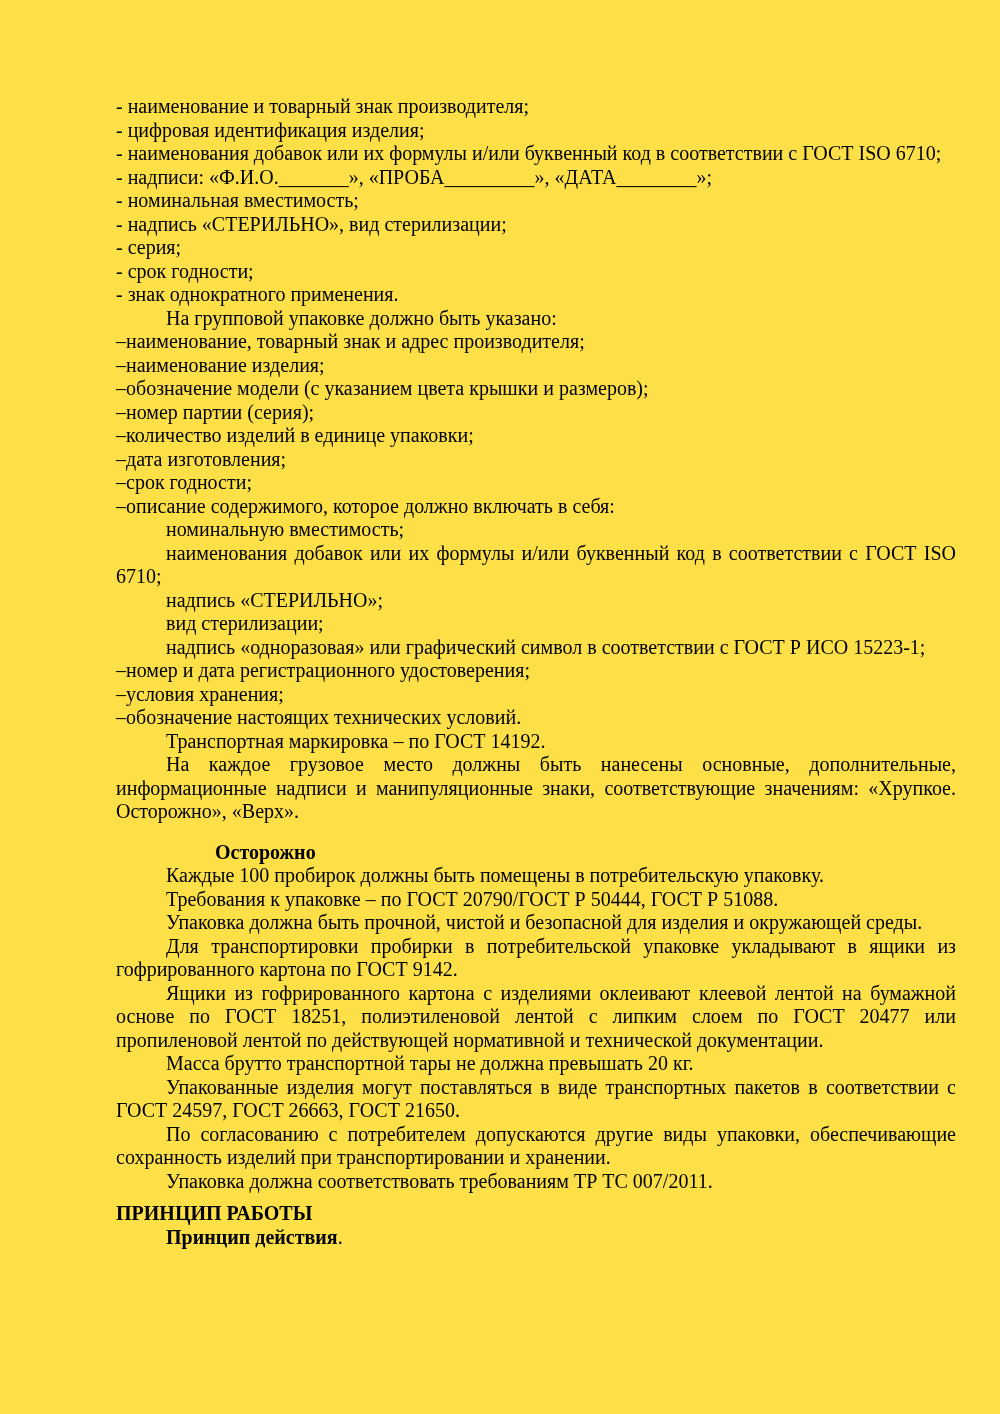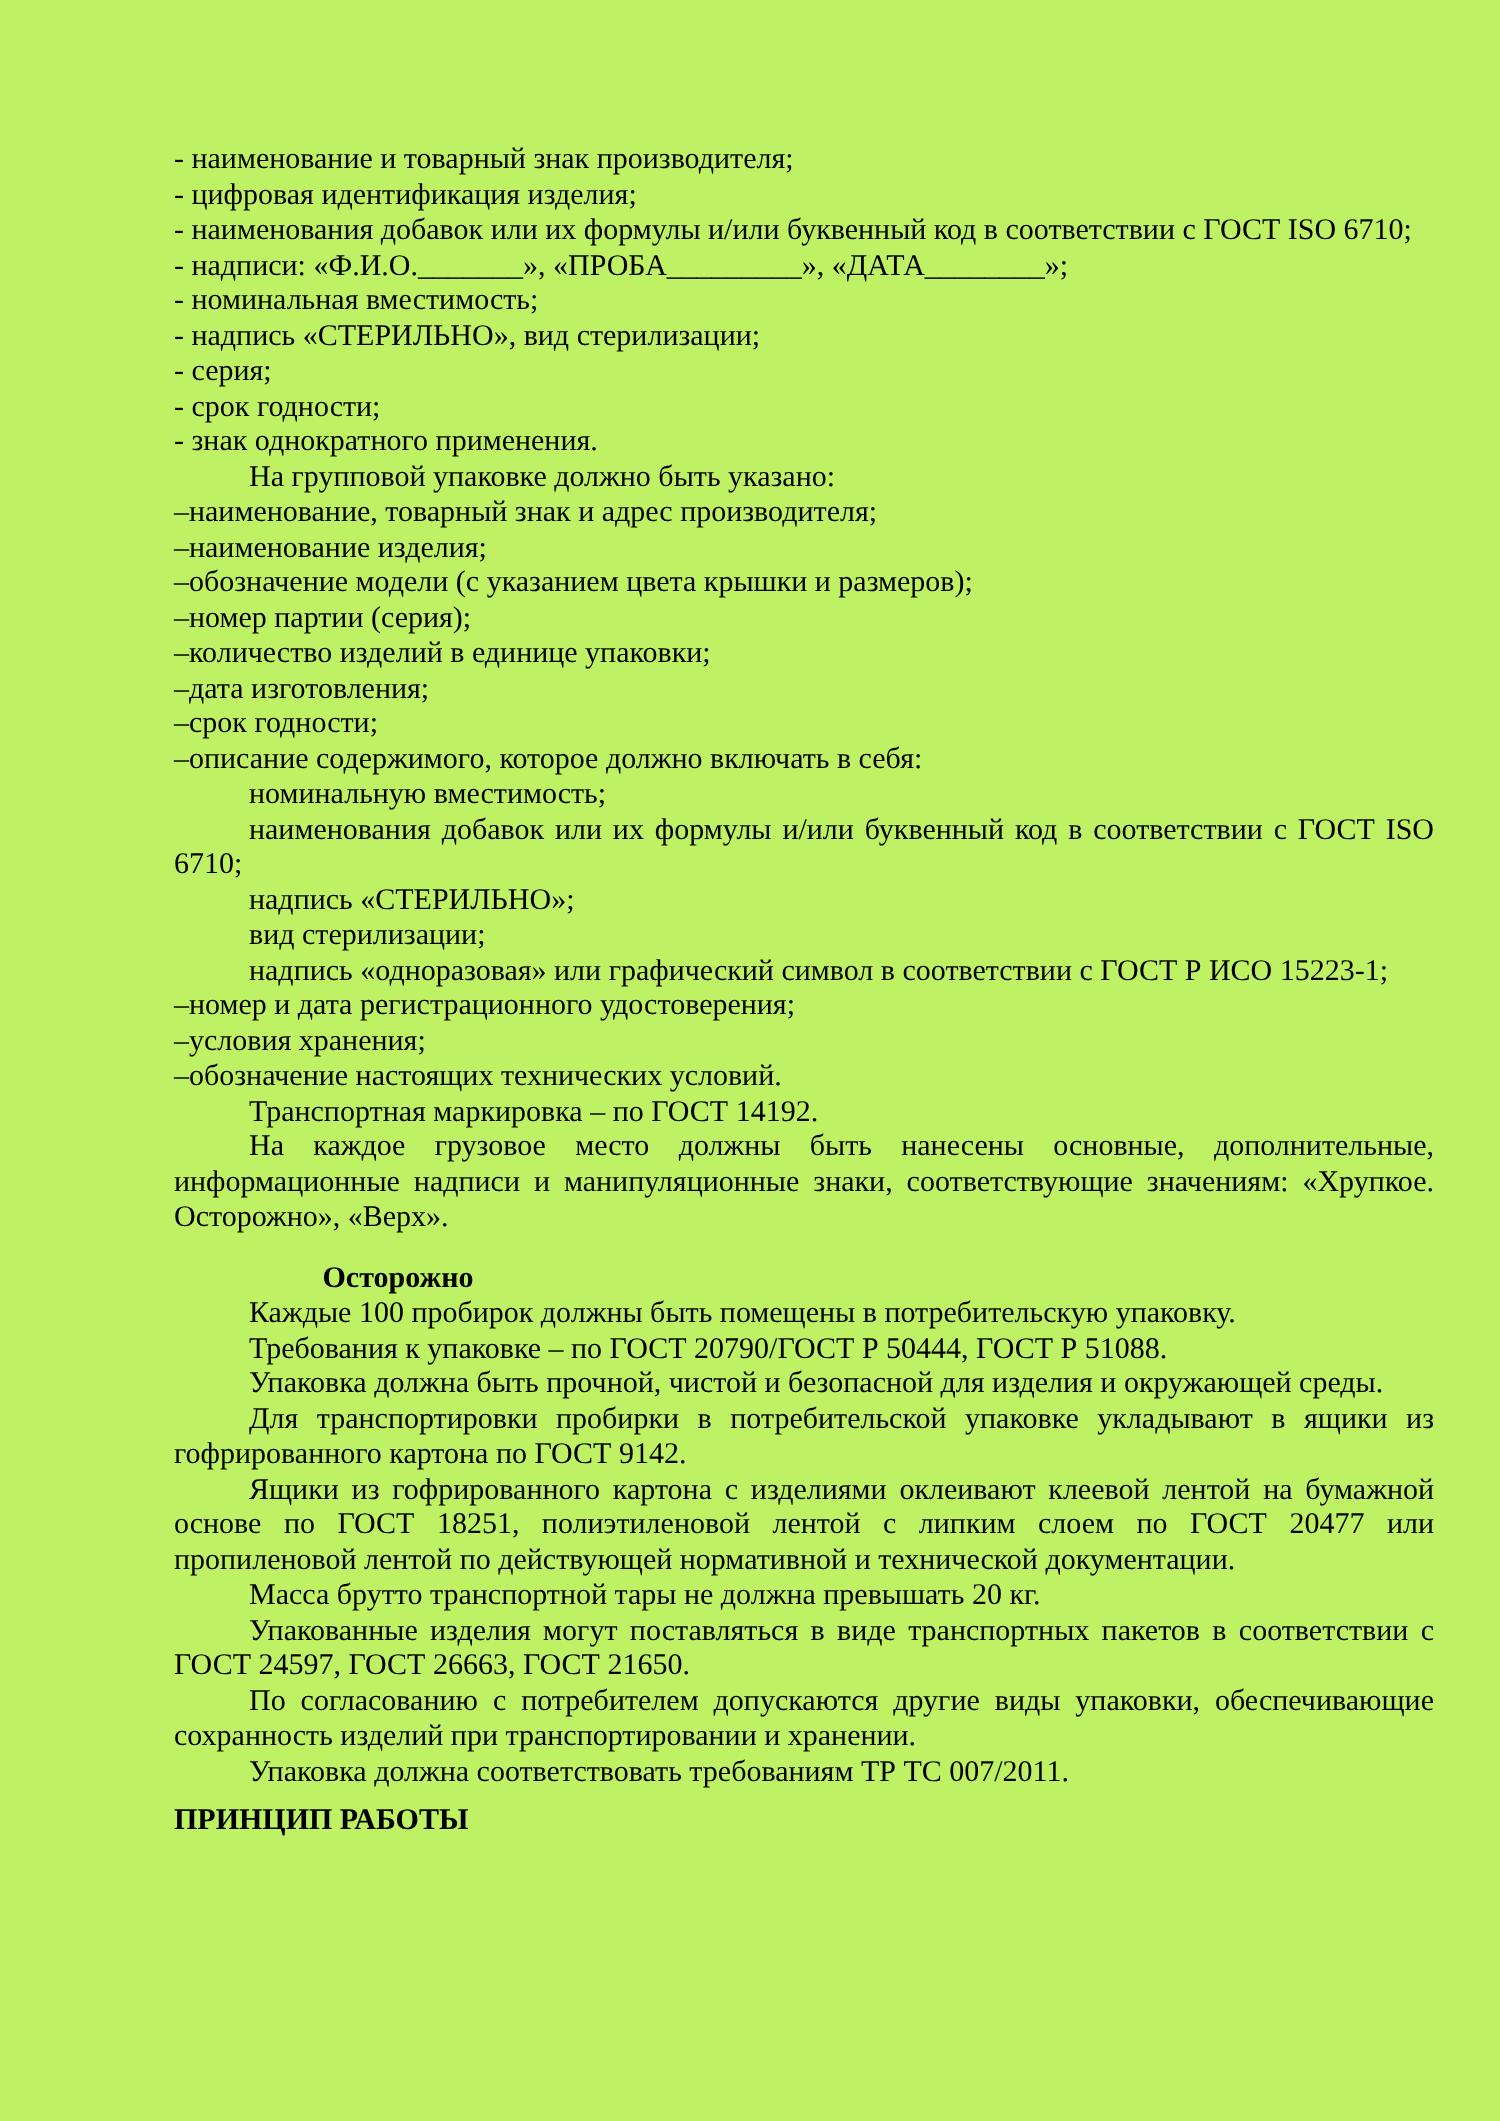--- a/index.html
+++ b/index.html
@@ -40,21 +40,21 @@
     text-indent: 0;
     margin-top: 9px;
   }
   .doc .b {
     font-weight: bold;
   }
 </style>
 </head>
 <body>
 
-<div class="page" style="background: #bef264; color: rgb(0, 0, 0);">
+<div class="page" style="background: #fde047; color: rgb(0, 0, 0);">
   <div class="doc" id="doc">
       <p>- наименование и товарный знак производителя;</p>
       <p>- цифровая идентификация изделия;</p>
       <p>- наименования добавок или их формулы и/или буквенный код в соответствии с ГОСТ ISO 6710;</p>
       <p>- надписи: «Ф.И.О._______», «ПРОБА_________», «ДАТА________»;</p>
       <p>- номинальная вместимость;</p>
       <p>- надпись «СТЕРИЛЬНО», вид стерилизации;</p>
       <p>- серия;</p>
       <p>- срок годности;</p>
       <p>- знак однократного применения.</p>
@@ -81,14 +81,15 @@
       <p class="indent">Каждые 100 пробирок должны быть помещены в потребительскую упаковку.</p>
       <p class="indent">Требования к упаковке – по ГОСТ 20790/ГОСТ Р 50444, ГОСТ Р 51088.</p>
       <p class="indent">Упаковка должна быть прочной, чистой и безопасной для изделия и окружающей среды.</p>
       <p class="indent">Для транспортировки пробирки в потребительской упаковке укладывают в ящики из гофрированного картона по ГОСТ 9142.</p>
       <p class="indent">Ящики из гофрированного картона с изделиями оклеивают клеевой лентой на бумажной основе по ГОСТ 18251, полиэтиленовой лентой с липким слоем по ГОСТ 20477 или пропиленовой лентой по действующей нормативной и технической документации.</p>
       <p class="indent">Масса брутто транспортной тары не должна превышать 20 кг.</p>
       <p class="indent">Упакованные изделия могут поставляться в виде транспортных пакетов в соответствии с ГОСТ 24597, ГОСТ 26663, ГОСТ 21650.</p>
       <p class="indent">По согласованию с потребителем допускаются другие виды упаковки, обеспечивающие сохранность изделий при транспортировании и хранении.</p>
       <p class="indent">Упаковка должна соответствовать требованиям ТР ТС 007/2011.</p>
       <p class="h-center">ПРИНЦИП РАБОТЫ</p>
+      <p class="indent"><span class="b">Принцип действия</span><span>.</span></p>
     </div>
 </div>
 
 </body></html>

